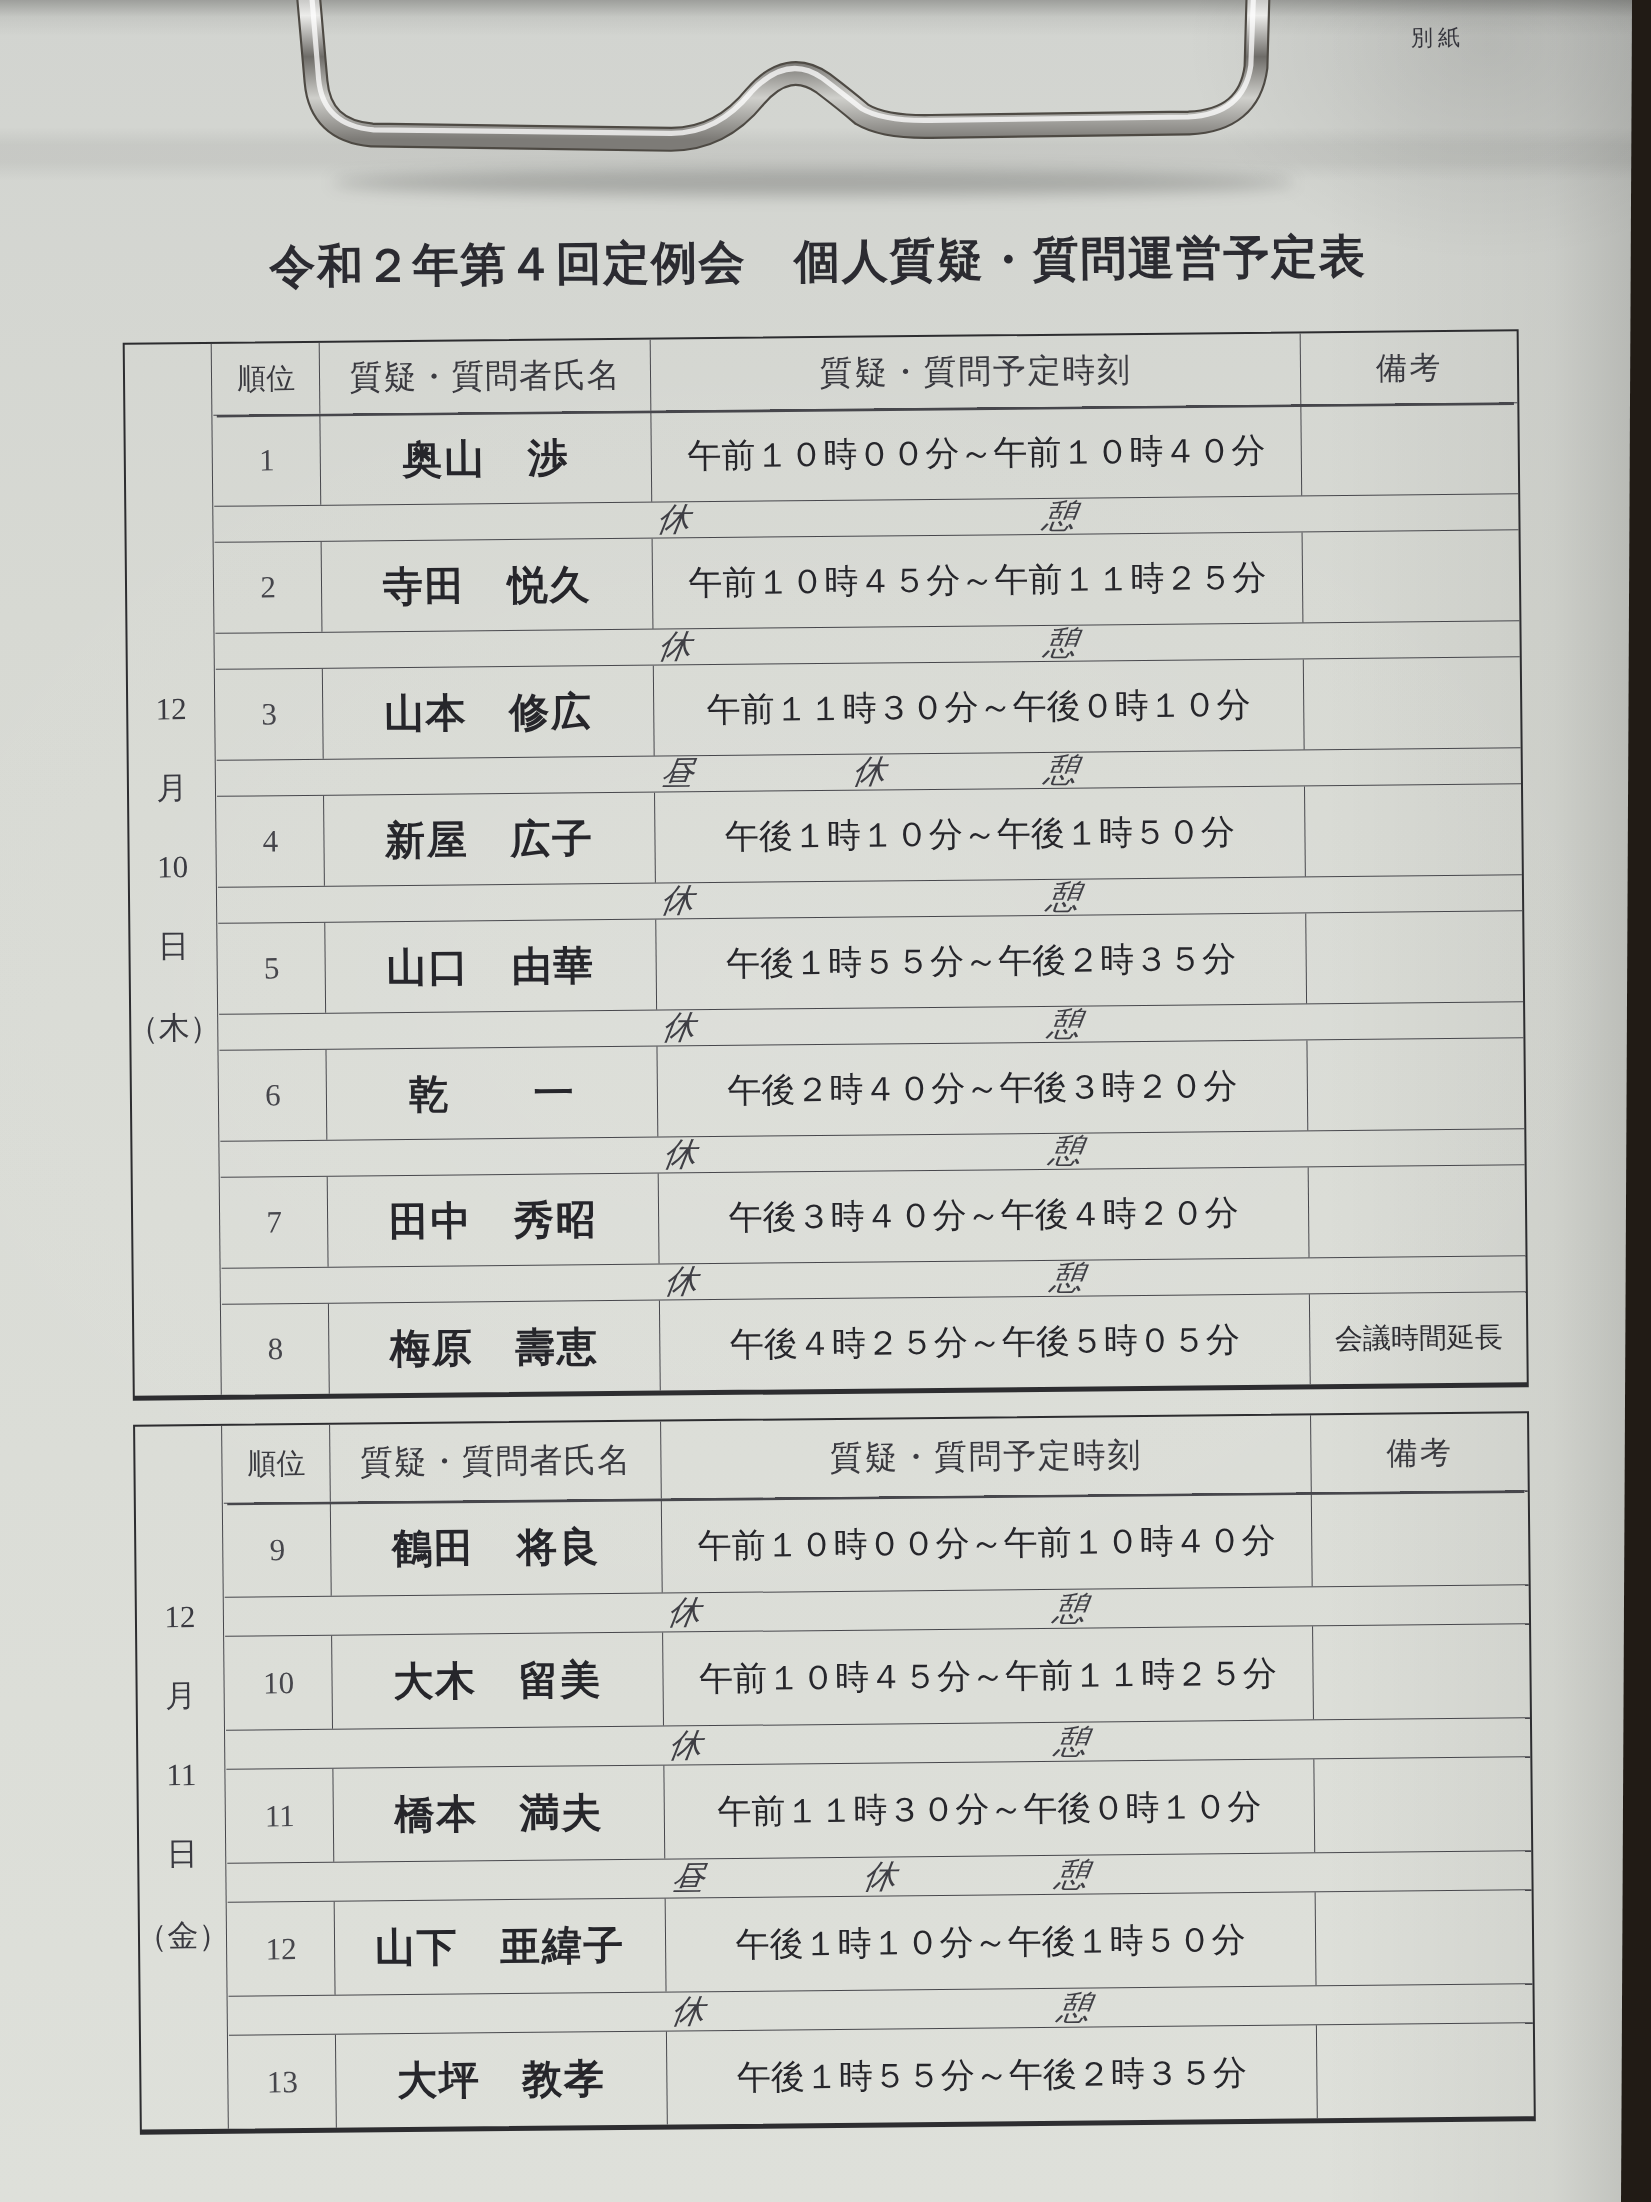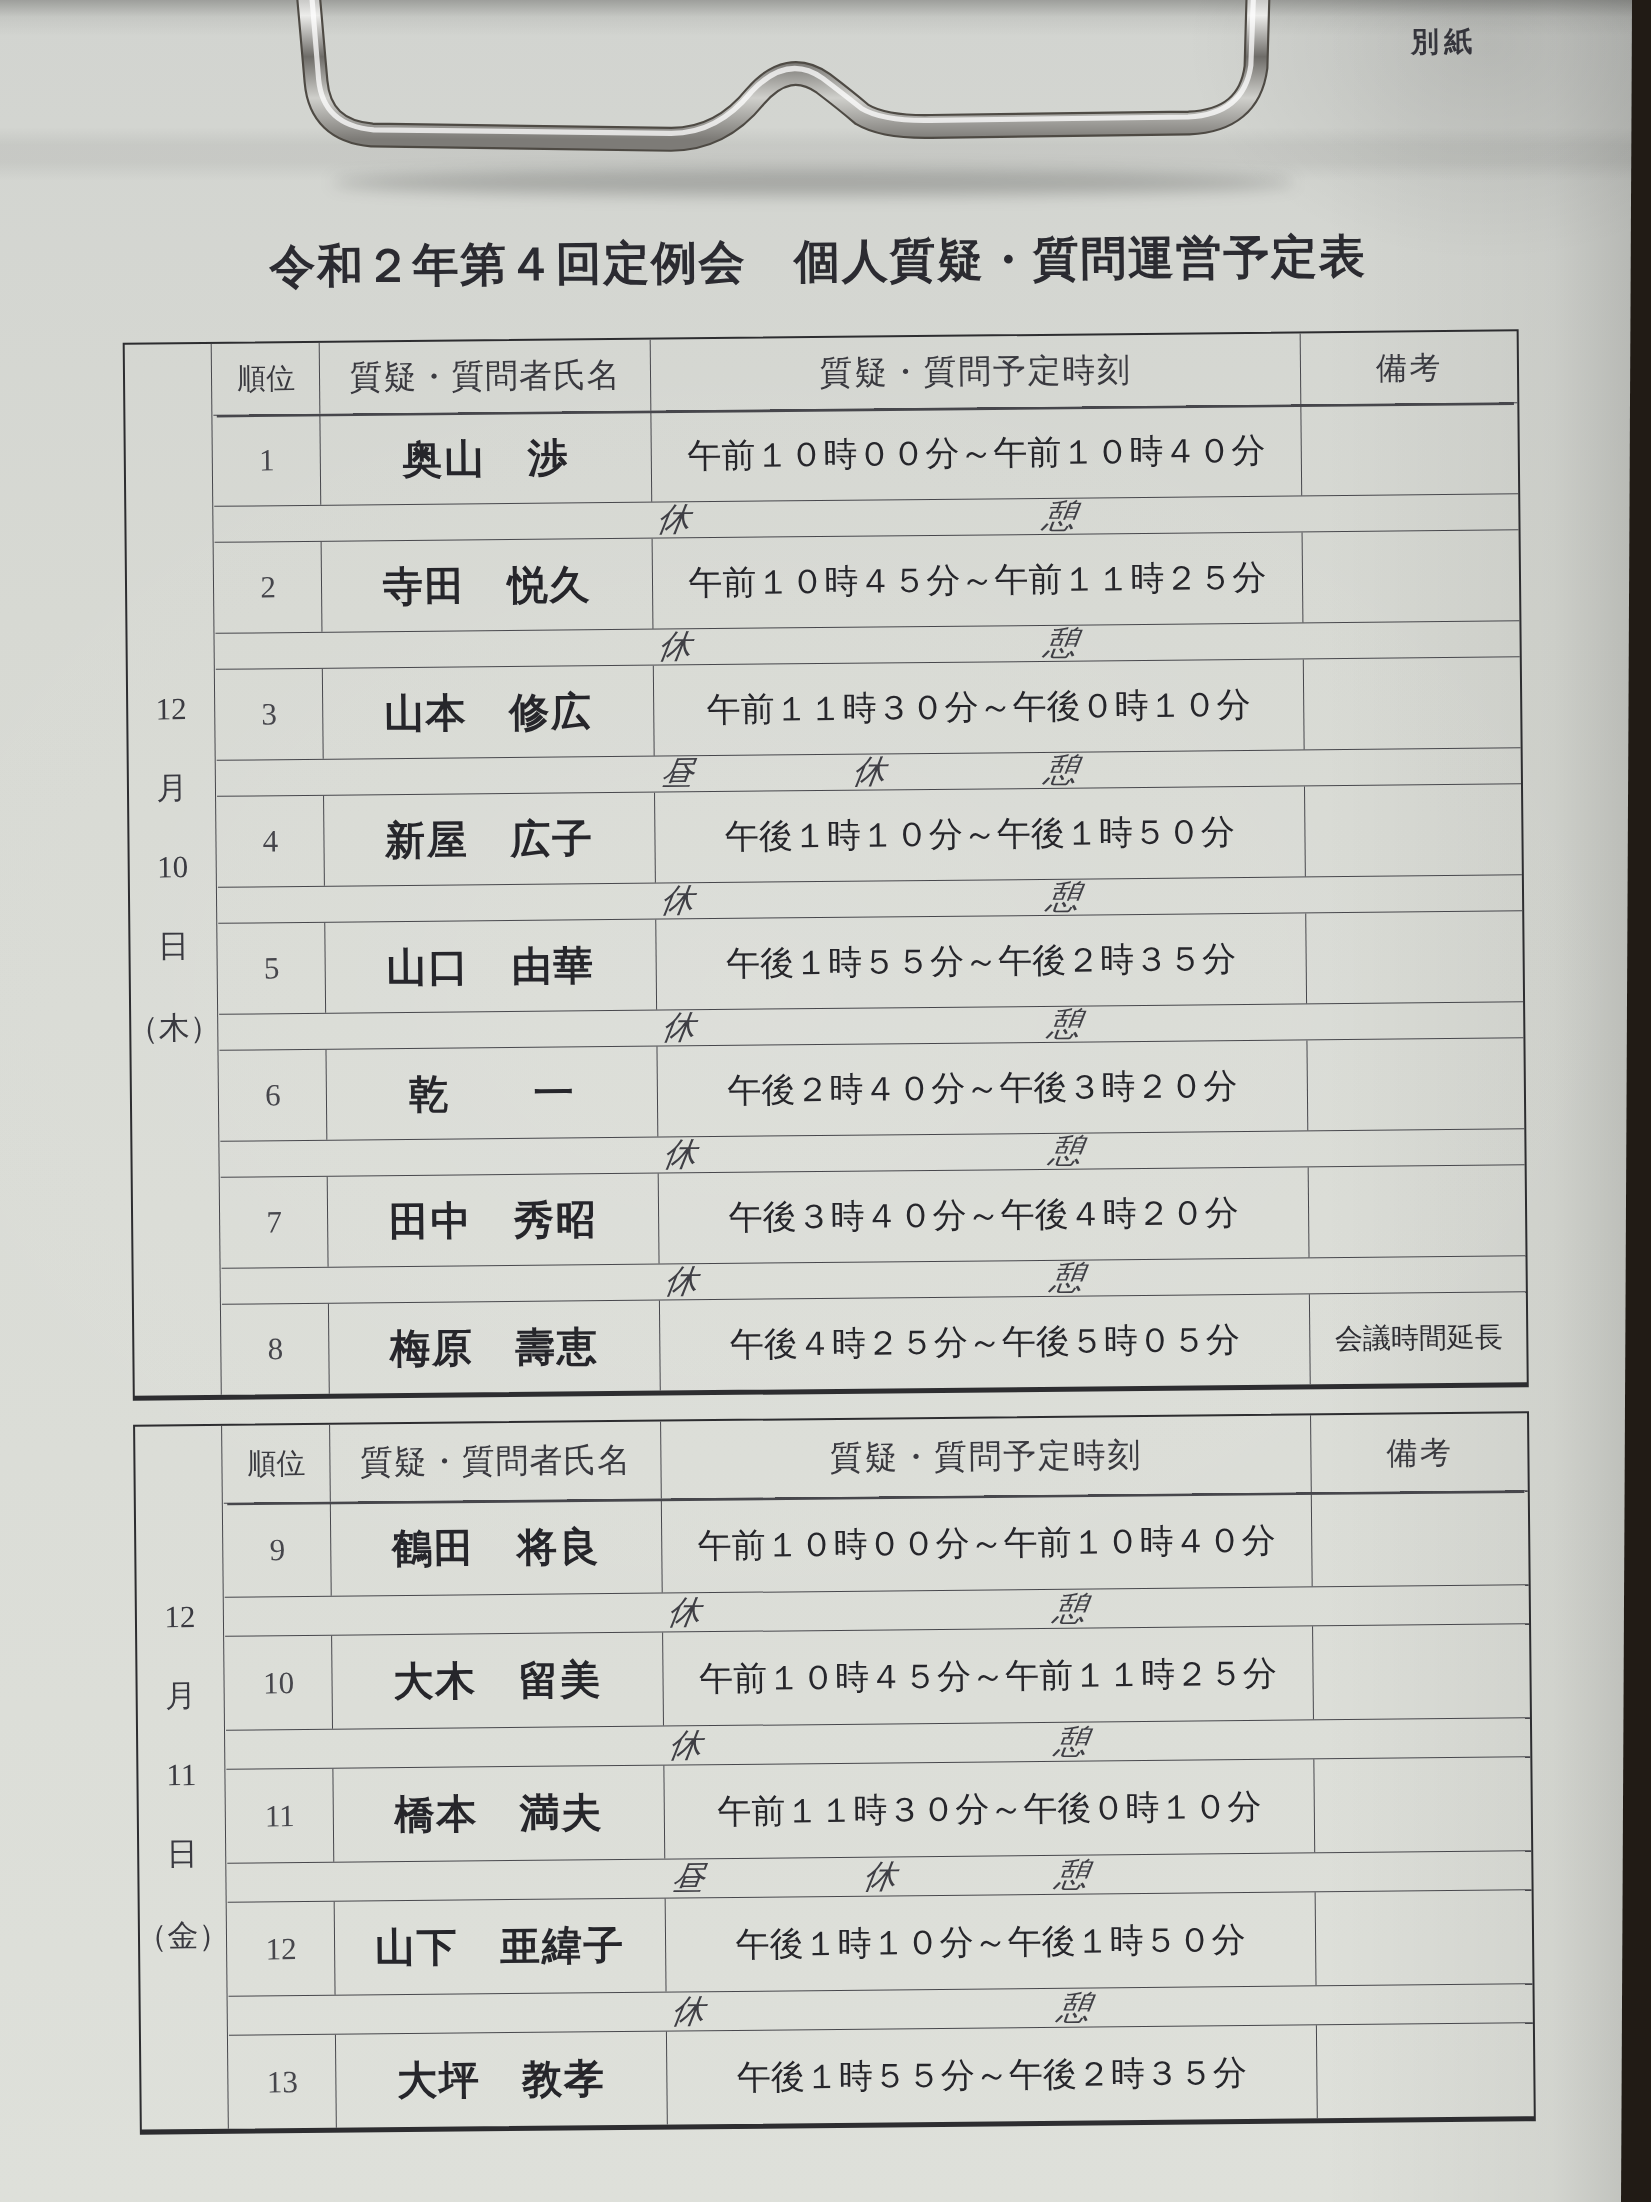--- a/index.html
+++ b/index.html
@@ -22,21 +22,21 @@
       linear-gradient(180deg, rgba(0,0,0,0) 127px, rgba(0,0,0,0.06) 145px, rgba(0,0,0,0.06) 162px, rgba(0,0,0,0) 181px),
       linear-gradient(90deg, rgba(0,0,0,0) 80%, rgba(0,0,0,0.05) 94%, rgba(0,0,0,0.15) 99.3%, rgba(255,255,255,0.28) 100%),
       linear-gradient(180deg, #d2d4d0 0%, #d7d9d3 28%, #dadcd6 55%, #dee0da 100%);
   }
 
   
   .print{position:absolute;inset:0;transform:rotate(-0.55deg);transform-origin:50% 50%;}
 
   .corner-label{
     position:absolute;left:1421px;top:29px;
-    font-size:28px;letter-spacing:5.2px;color:#35353c;font-weight:bold;
+    font-size:22px;letter-spacing:5.2px;color:#35353c;
   }
   .doc-title{
     position:absolute;left:0;top:231px;width:1652px;
     text-align:center;font-size:46px;font-weight:bold;
     letter-spacing:1.7px;color:#2b2b31;
   }
 
   
   .sched-table{
     position:absolute;left:130px;width:1392px;

